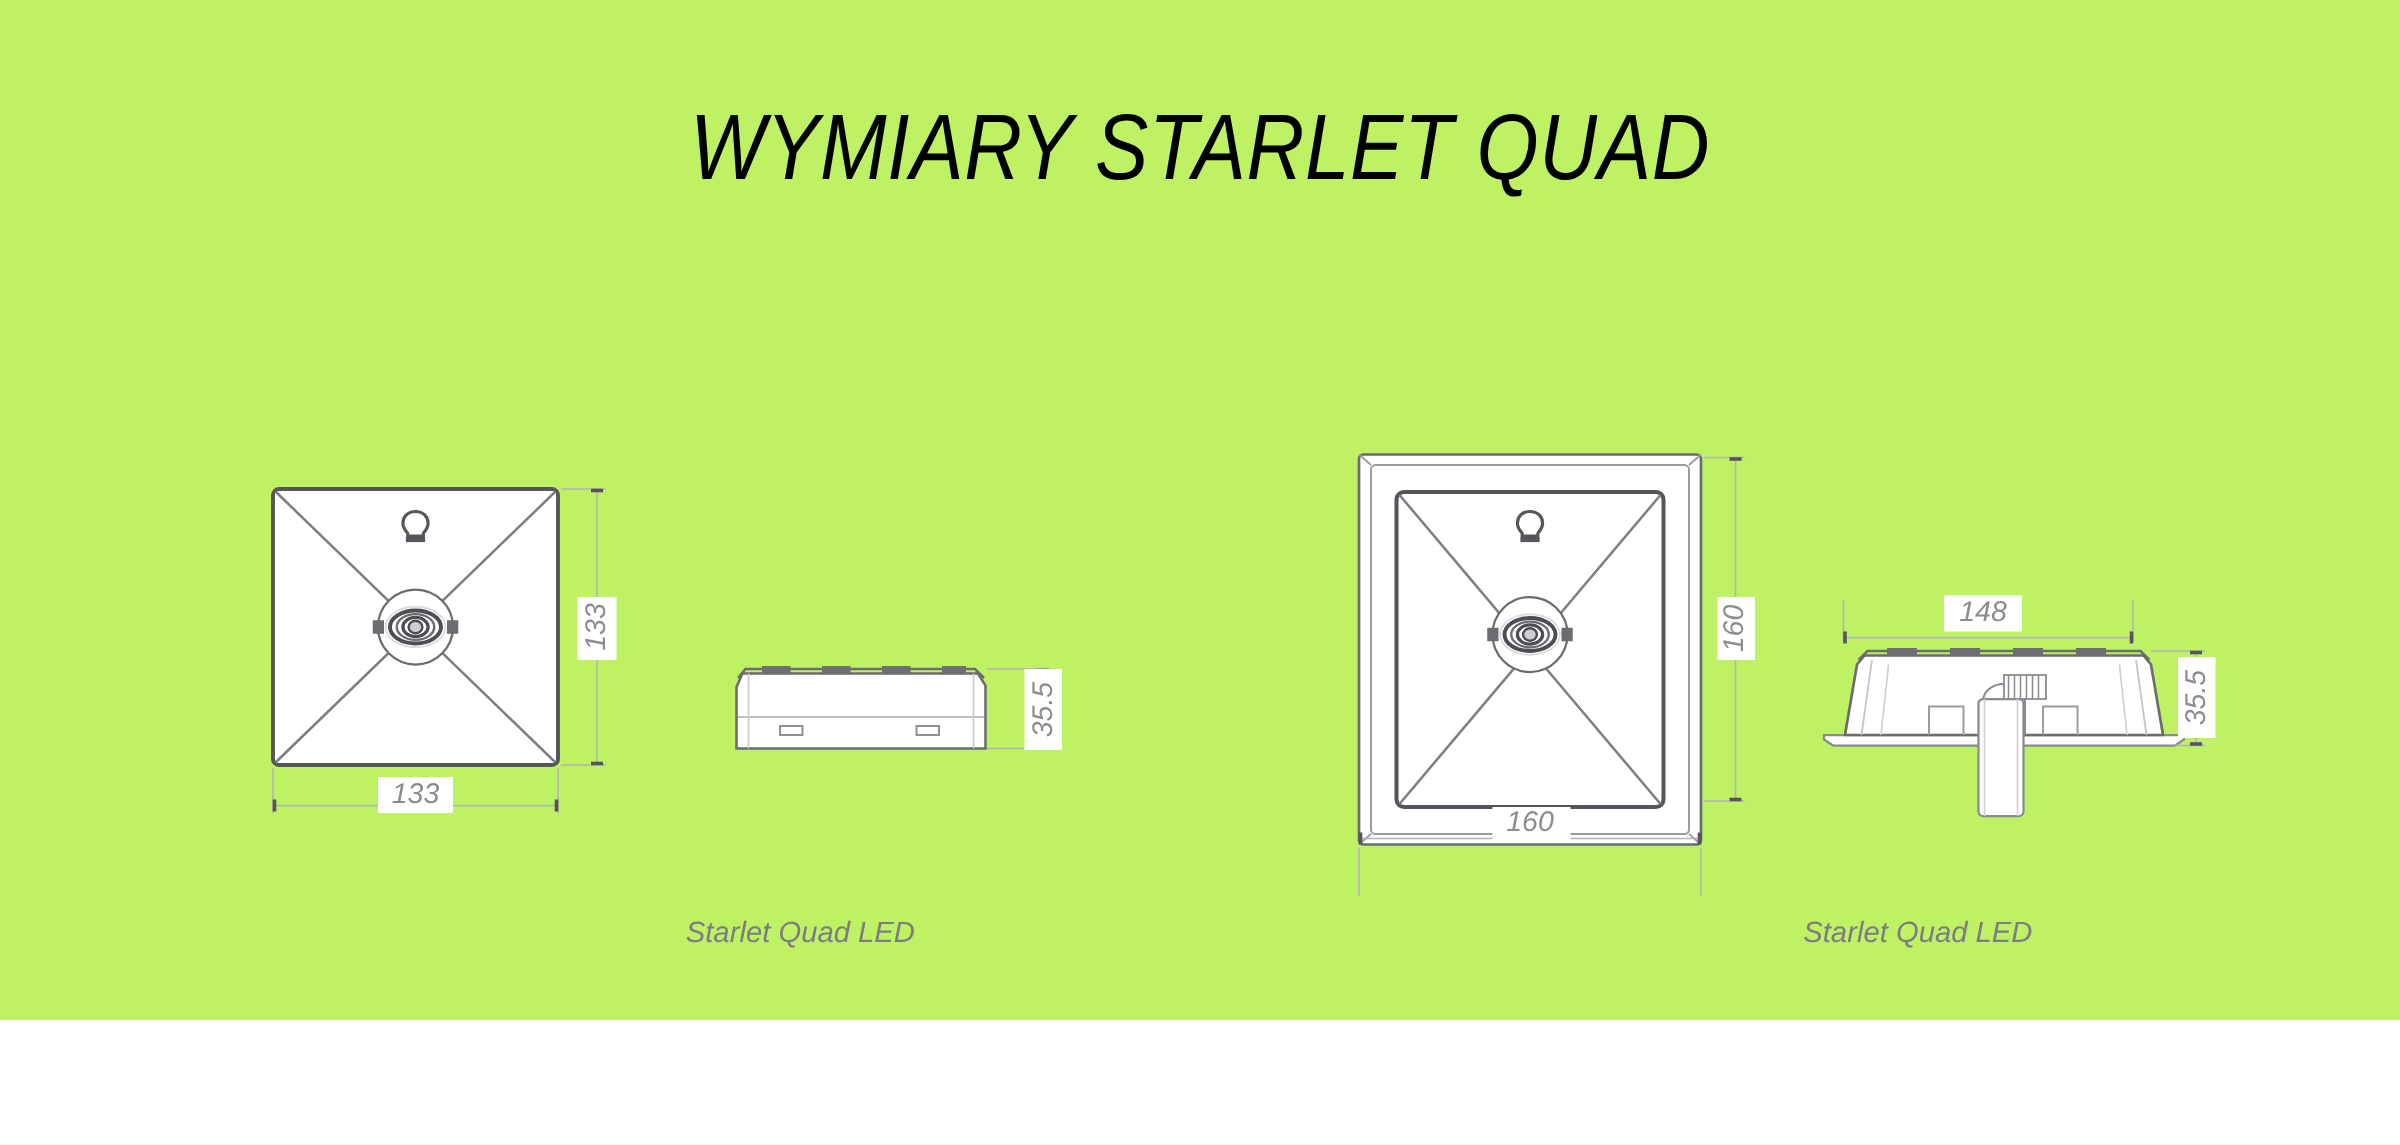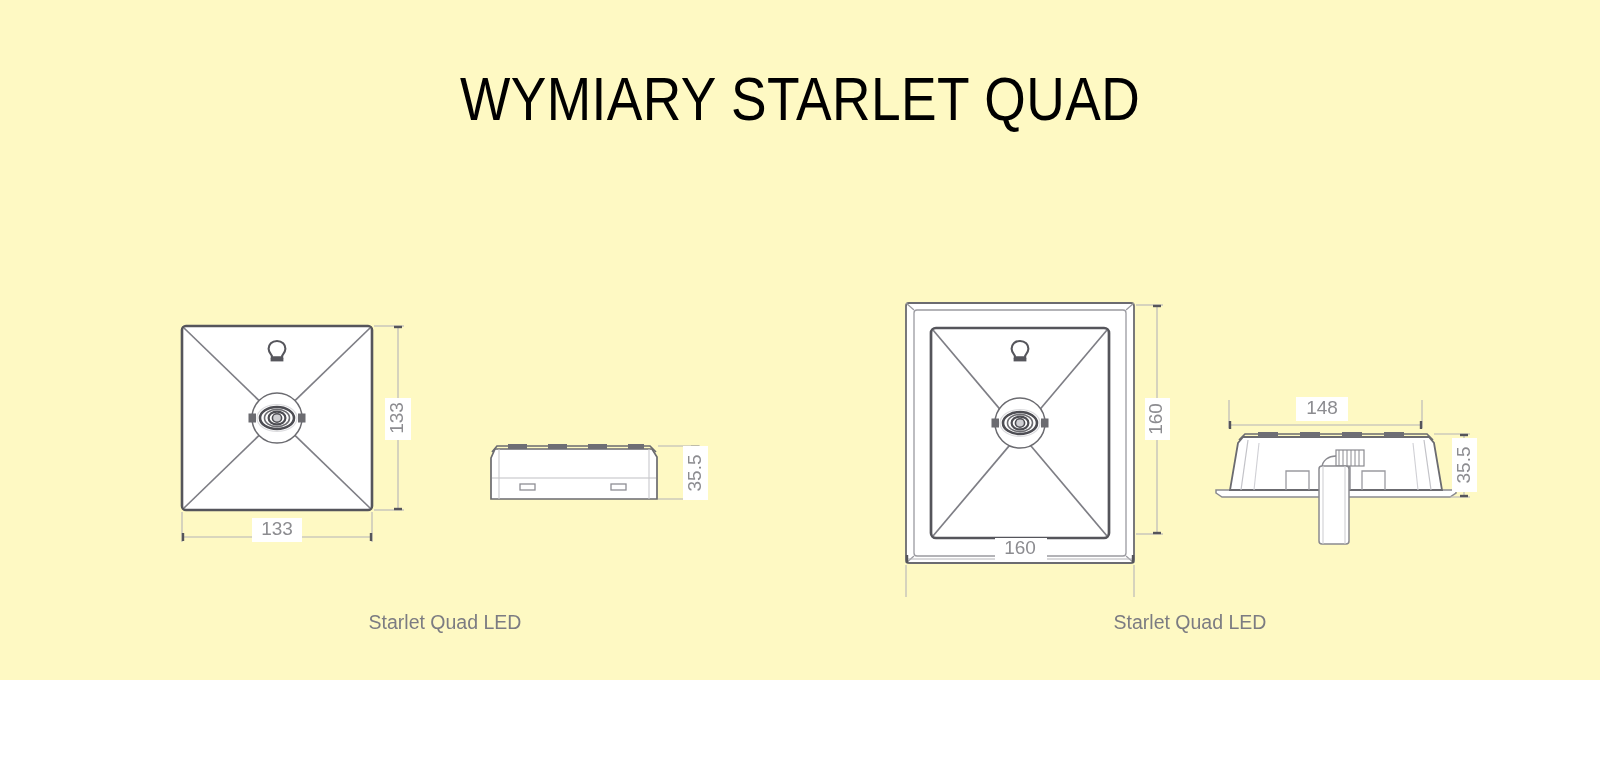--- a/index.html
+++ b/index.html
@@ -14,21 +14,22 @@
     position: relative;
     overflow: hidden;
     font-family: "Liberation Sans", sans-serif;
     -webkit-font-smoothing: antialiased;
   }
   .page {
     position: absolute;
     left: 0; top: 0;
     width: 1600px;
     height: 680px;
-    background: #fef9c3;
+    background: #bef264;
+    font-style: italic;
   }
   .page-title {
     position: absolute;
     left: 0;
     top: 63px;
     width: 1600px;
     text-align: center;
     font-family: "Liberation Sans", sans-serif;
     font-size: 62px;
     font-weight: 400;
@@ -43,21 +44,21 @@
     left: 0;
     top: 0;
     width: 1600px;
     height: 763px;
   }
   .caption {
     position: absolute;
     font-family: "Liberation Sans", sans-serif;
     font-size: 19.5px;
     color: #7c7c82;
-    text-align: center;
+    text-align: right;
     line-height: 30px;
     white-space: nowrap;
   }
   .caption-left {
     left: 280px;
     top: 607px;
     width: 330px;
   }
   .caption-right {
     left: 1025px;

